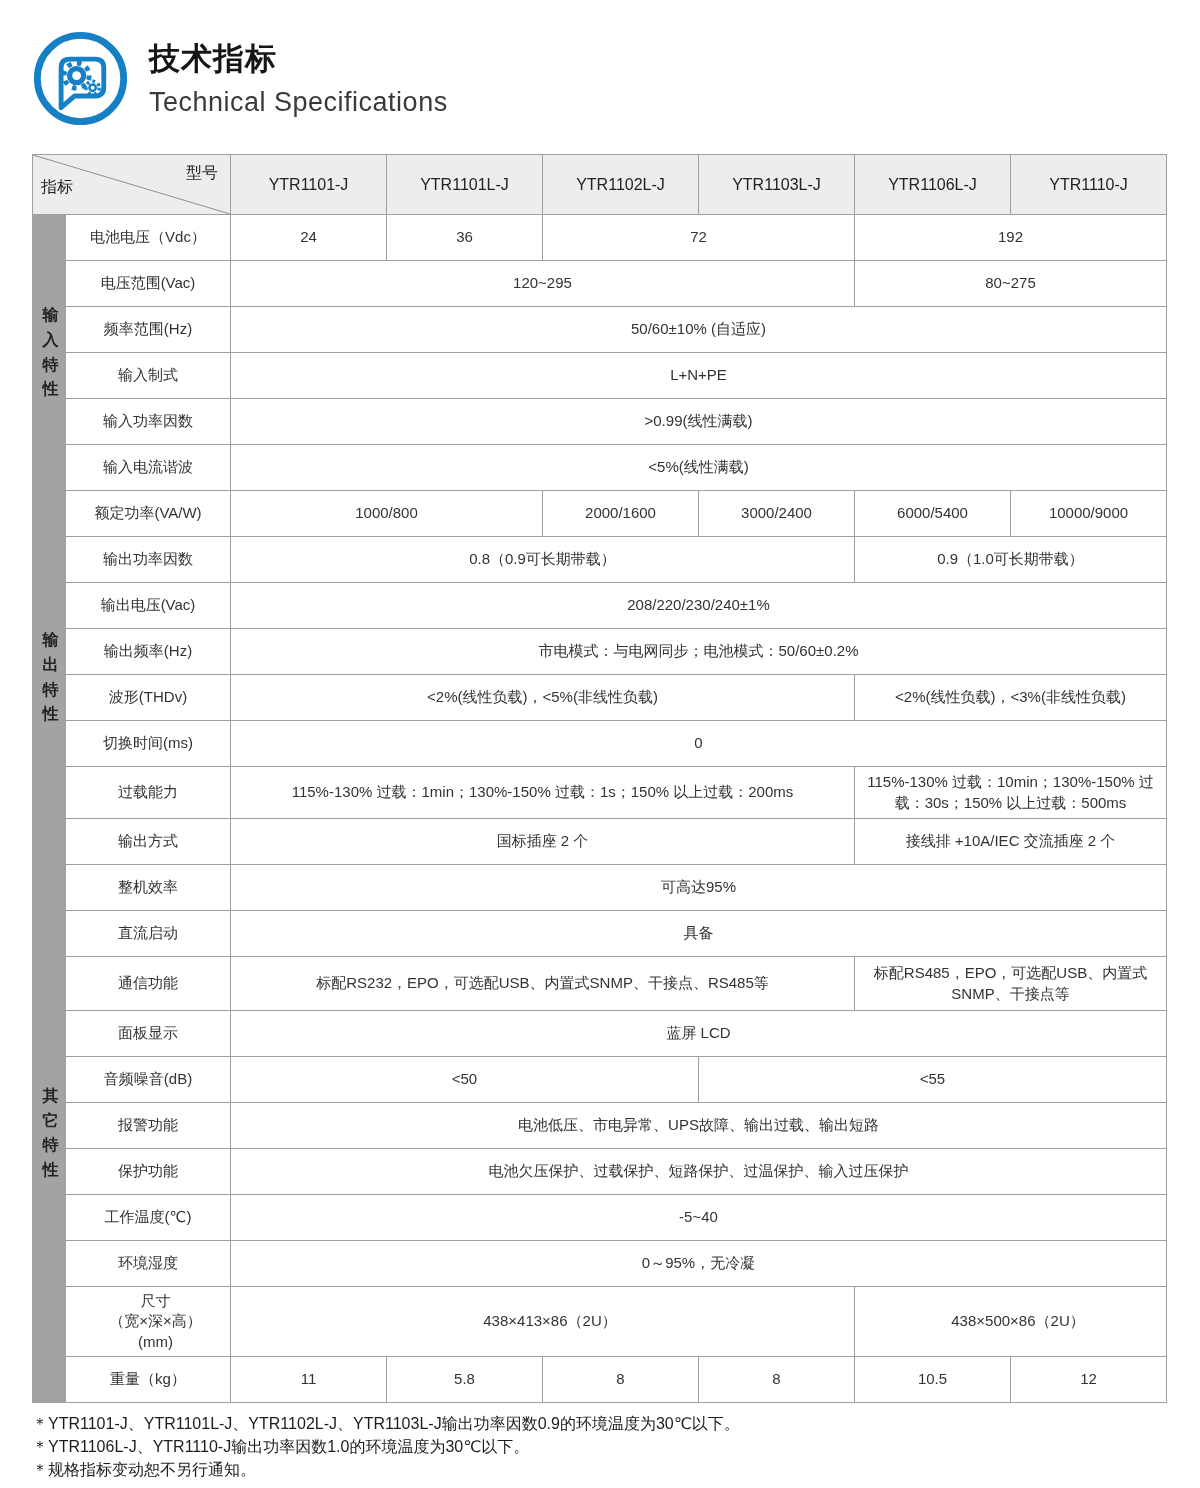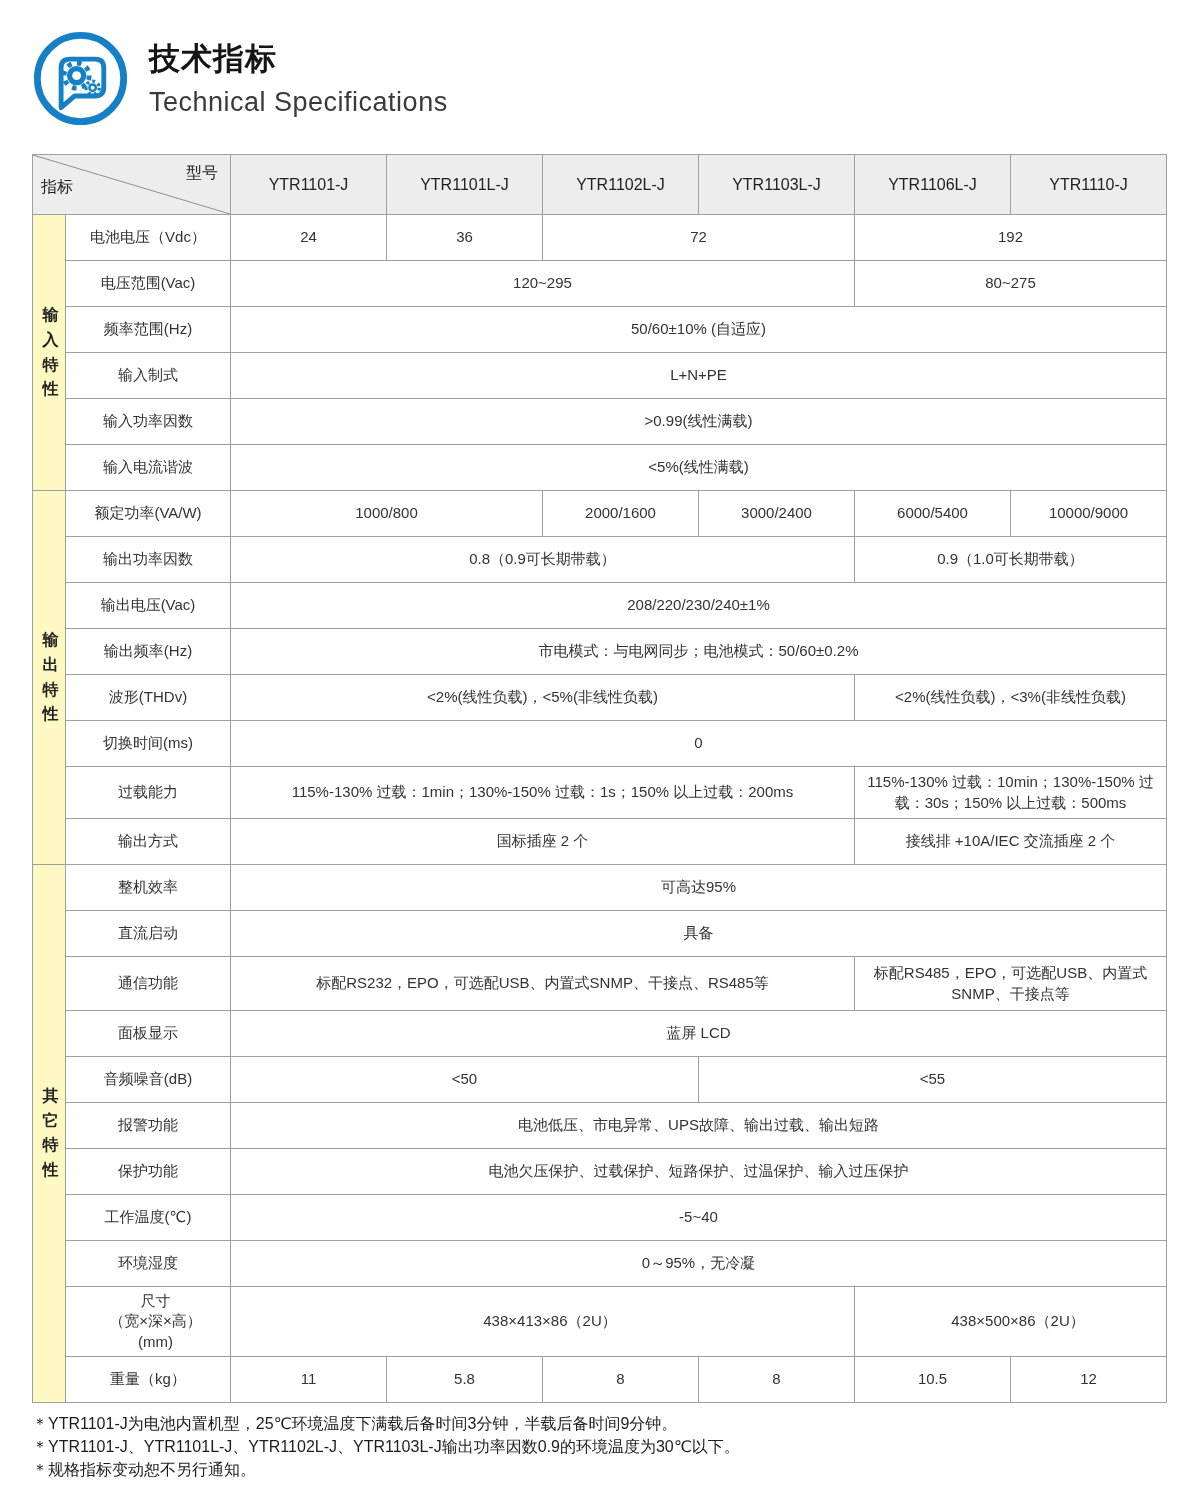--- a/index.html
+++ b/index.html
@@ -25,21 +25,21 @@
     font-weight:400; color:#333;
   }
   .spec thead th { height:60px; background:#ededed; font-size:16px; color:#222; }
   .spec td { height:46px; font-size:15px; padding:4px 9px; line-height:1.35; }
 
   .corner { position:relative; background:#ededed; padding:8px; }
   .corner svg.diag { position:absolute; left:0; top:0; width:100%; height:100%; display:block; }
   .corner .tr-lab { position:absolute; top:8px; right:12px; font-size:16px; }
   .corner .bl-lab { position:absolute; bottom:16px; left:8px; font-size:16px; }
 
-  .group { background:#fef9c3; padding:0 2px; }
+  .group { background:#a3a3a3; padding:0 2px; }
   .group span { display:inline-block; width:1.05em; word-break:break-all; line-height:1.55; font-size:16px; font-weight:700; color:#222; }
 
   .lbl { padding:4px 6px; }
   .pre { white-space:pre-line; }
   .h52 td { height:52px; }
   .h54 td { height:54px; }
   .h64 td { height:64px;padding-left:24px; }
 
   
   .notes { margin-top:9px; }
@@ -223,18 +223,18 @@
         <td>5.8</td>
         <td>8</td>
         <td>8</td>
         <td>10.5</td>
         <td>12</td>
       </tr>
     </tbody>
   </table>
 
   <div class="notes">
-    <div class="note">＊YTR1101-J为电池内置机型，25℃环境温度下满载后备时间3分钟，半载后备时间9分钟。</div>
     <div class="note">＊YTR1101-J、YTR1101L-J、YTR1102L-J、YTR1103L-J输出功率因数0.9的环境温度为30℃以下。</div>
+    <div class="note">＊YTR1106L-J、YTR1110-J输出功率因数1.0的环境温度为30℃以下。</div>
     <div class="note">＊规格指标变动恕不另行通知。</div>
   </div>
 
 </div>
 
 </body></html>

